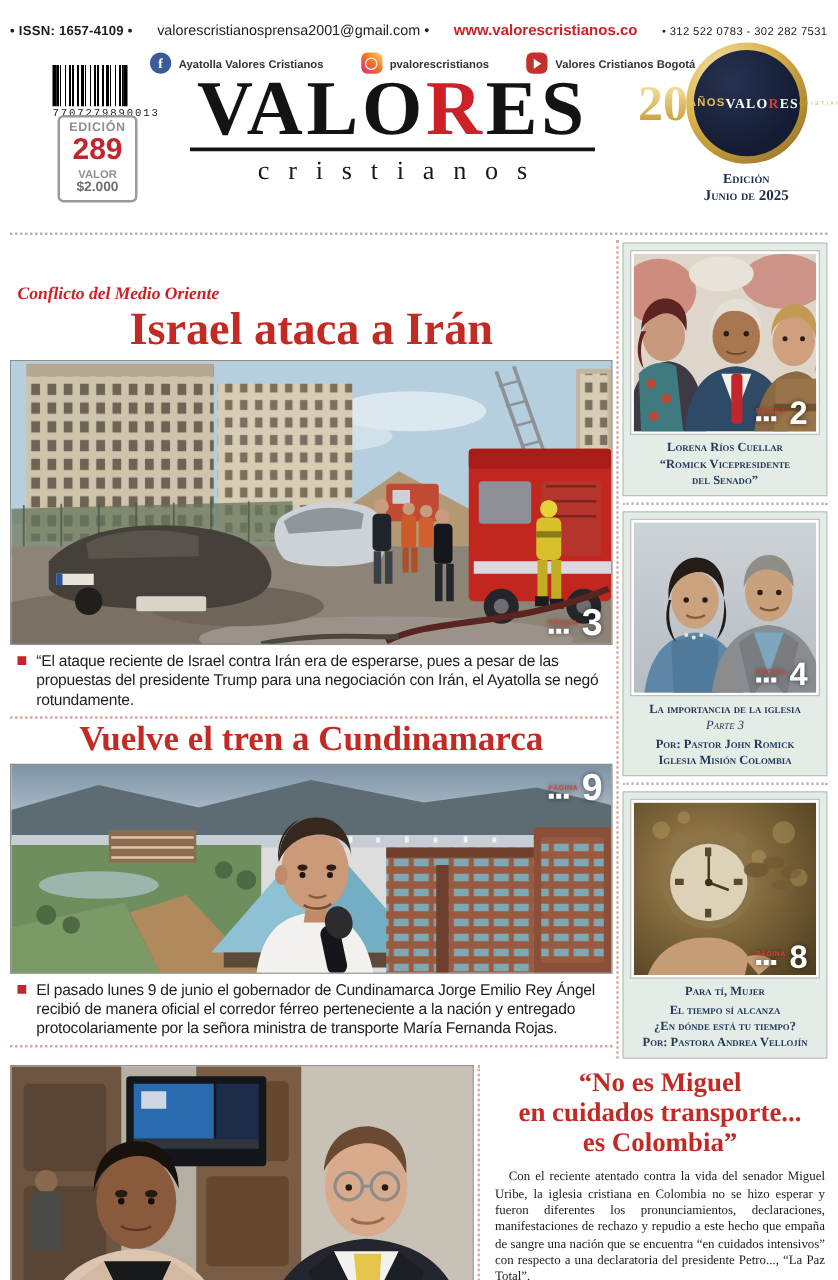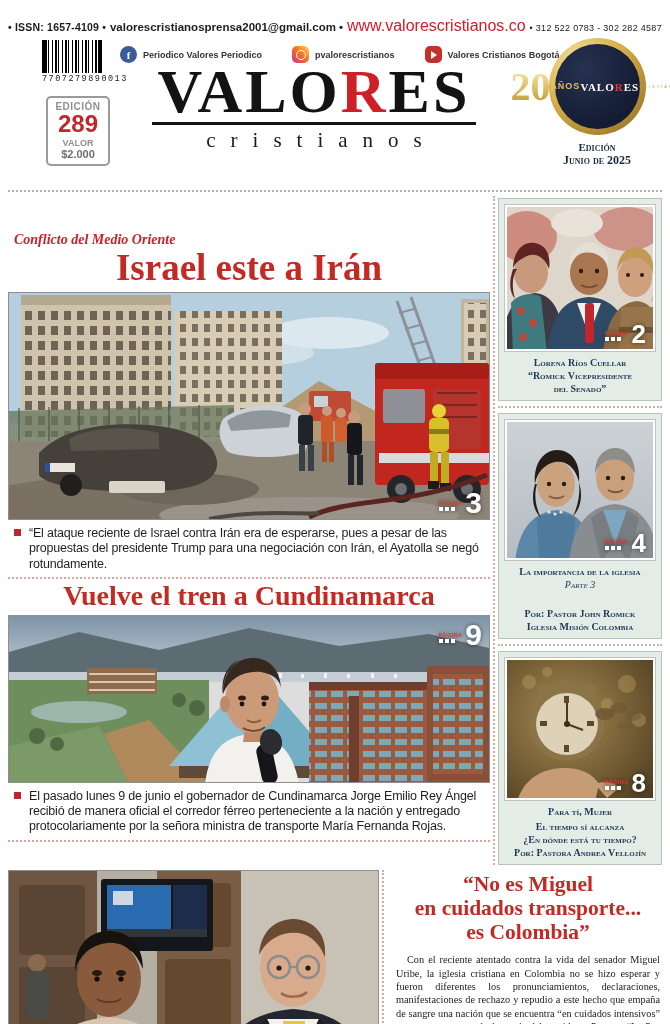--- a/index.html
+++ b/index.html
@@ -3,27 +3,27 @@
 <meta charset="utf-8">
 <style>
   * { box-sizing: border-box; margin: 0; padding: 0; }
   html,body { background:#fff; }
   body { width:670px; height:1024px; font-family:"Liberation Sans", sans-serif; color:#1d1d1d; overflow:hidden; }
   .page { width:670px; height:1024px; padding:0 8px; position:relative; }
 
   
   .topbar { display:flex; align-items:baseline; justify-content:space-between; padding-top:17px; white-space:nowrap; }
   .topbar .issn { font-weight:bold; font-size:10.5px; letter-spacing:.2px; }
-  .topbar .email { font-weight:bold; font-size:11.5px; }
-  .topbar .site { font-weight:normal; font-size:16px; color:#ce2027; }
+  .topbar .email { font-weight:normal; font-size:11.5px; }
+  .topbar .site { font-weight:bold; font-size:12px; color:#ce2027; }
   .topbar .phones { font-size:9px; color:#222; letter-spacing:.3px; }
 
   
   .header-mid { position:relative; height:150px; margin-top:3px; }
-  .barcode-wrap { position:absolute; left:2px; top:2px; width:92px; text-align:right;padding-left:32px; }
+  .barcode-wrap { position:absolute; left:2px; top:18px; width:92px; text-align:right;padding-left:32px; }
   .barcode { height:33px; background:repeating-linear-gradient(90deg,#000 0 2px,#fff 2px 3px,#000 3px 4px,#fff 4px 7px,#000 7px 8px,#fff 8px 10px); border-left:3px solid #000; border-right:3px solid #000; }
   .barcode-digits { font-family:"Liberation Mono", monospace; font-size:8.5px; letter-spacing:1.5px; margin-top:1px; }
   .social-row { position:absolute; left:112px; top:8px; display:flex; gap:30px; align-items:center; }
   .social-item { display:flex; align-items:center; gap:6px; }
   .social-label { font-size:9px; font-weight:bold; color:#333; }
   .icn { width:17px; height:17px; border-radius:50%; display:flex; align-items:center; justify-content:center; color:#fff; font-weight:bold; font-size:11px; font-family:"Liberation Serif", serif; }
   .icn-fb { background:#3a5a98; }
   .icn-ig { border-radius:5px; background:linear-gradient(45deg,#d62976,#fa7e1e 60%,#feda75); position:relative; }
   .icn-ig::after { content:""; width:8px; height:8px; border:1.6px solid #fff; border-radius:50%; }
   .icn-yt { border-radius:5px; background:#c4302b; position:relative; }
@@ -102,33 +102,33 @@
 </style>
 </head>
 <body>
 
 <div class="page">
 
   <div class="topbar">
     <span class="issn">• ISSN: 1657-4109 •</span>
     <span class="email">valorescristianosprensa2001@gmail.com •</span>
     <span class="site">www.valorescristianos.co</span>
-    <span class="phones">• 312 522 0783 - 302 282 4587</span>
+    <span class="phones">• 312 522 0783 - 302 282 7531</span>
   </div>
 
   <div class="header-mid">
     <div class="barcode-wrap">
       <div class="barcode"></div>
       <div class="barcode-digits">7707279890013</div>
     </div>
 
     <div class="social-row">
       <div class="social-item">
         <span class="icn icn-fb">f</span>
-        <span class="social-label">Periodico Valores Periodico</span>
+        <span class="social-label">Ayatolla Valores Cristianos</span>
       </div>
       <div class="social-item">
         <span class="icn icn-ig"></span>
         <span class="social-label">pvalorescristianos</span>
       </div>
       <div class="social-item">
         <span class="icn icn-yt"></span>
         <span class="social-label">Valores Cristianos Bogotá</span>
       </div>
     </div>
@@ -163,21 +163,21 @@
       </div>
     </div>
   </div>
 
   <div class="header-rule"></div>
 
   <div class="main-top">
     <div class="left-col">
 
       <div class="kicker">Conflicto del Medio Oriente</div>
-      <h1 class="headline1">Israel este a Irán</h1>
+      <h1 class="headline1">Israel ataca a Irán</h1>
 
       <div class="photo-frame" style="height:228px;">
         <svg width="480" height="228" viewBox="0 0 480 228" preserveAspectRatio="none">
           <defs>
             <pattern id="win1" width="13" height="15" patternUnits="userSpaceOnUse">
               <rect width="13" height="15" fill="#cfc3ac"></rect>
               <rect x="3" y="3" width="7" height="9" fill="#6d6455"></rect>
             </pattern>
             <pattern id="win2" width="12" height="14" patternUnits="userSpaceOnUse">
               <rect width="12" height="14" fill="#d8ccb4"></rect>
@@ -504,21 +504,21 @@
                   <span></span>
                   <span></span>
                 </div>
               </div>
             <div class="pb-num">4</div>
           </div>
         </div>
         <div class="side-caption">
           <div>La importancia de la iglesia</div>
           <div class="ital">Parte 3</div>
-          <div style="margin-top:16px">Por: Pastor John Romick</div>
+          <div style="margin-top:2px">Por: Pastor John Romick</div>
           <div>Iglesia Misión Colombia</div>
         </div>
       </div>
 
       <div class="side-sep"></div>
 
       <div class="side-box">
         <div class="side-photo" style="height:142px;">
           <svg width="146" height="142" viewBox="0 0 146 142" preserveAspectRatio="none">
             <defs>

